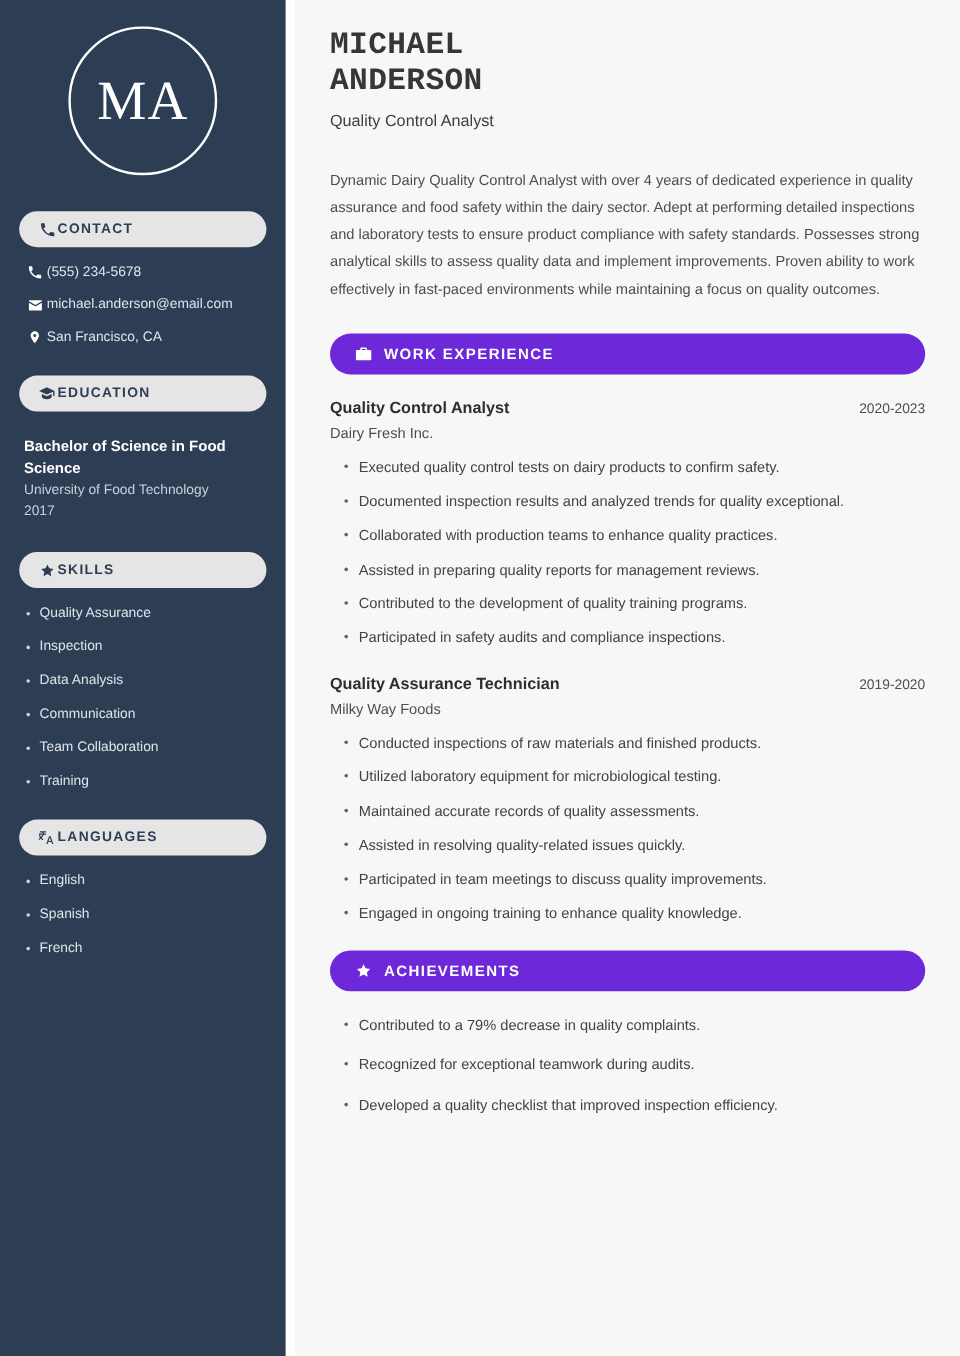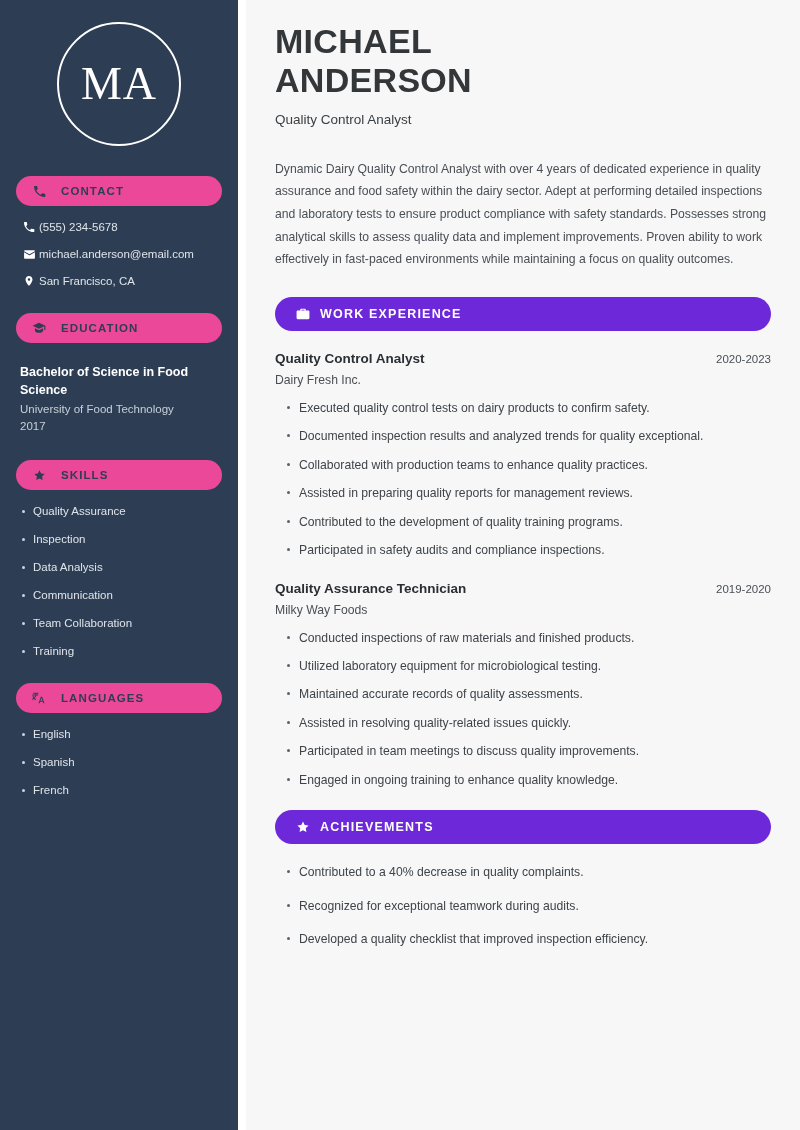--- a/index.html
+++ b/index.html
@@ -47,27 +47,27 @@
   }
   .avatar-initials {
     color: #ffffff;
     font-size: 46px;
     font-weight: 400;
     letter-spacing: 1px;
     line-height: 1;
   }
 
   .pill {
-    background: #ec4899;
+    background: #e5e5e5;
     border-radius: 999px;
     height: 30px;
     display: flex;
     align-items: center;
     padding: 0 16px;
-    gap: 15px;
+    gap: 2px;
     margin-bottom: 14px;
   }
   .pill .pill-label {
     color: #2d3e54;
     font-size: 11.5px;
     font-weight: 700;
     letter-spacing: 1.1px;
   }
   .pill .pill-icon {
     display: flex;
@@ -151,24 +151,25 @@
 
   
   #main {
     flex: 1;
     background: #f7f7f8;
     padding: 22px 29px 0 29px;
   }
 
   .name-line {
     color: #333739;
-    font-size: 34px;
+    font-size: 26px;
     font-weight: 700;
     letter-spacing: 0.3px;
     line-height: 1.16;
+    font-family: Liberation Mono, monospace;
   }
   #job-title {
     color: #3c4043;
     font-size: 13.5px;
     margin-top: 11px;
     margin-bottom: 31px;
   }
 
   #summary {
     color: #4a4f54;
@@ -406,19 +407,19 @@
     <div class="bar">
       <span class="bar-icon">
         <svg width="14" height="14" viewBox="0 0 24 24" fill="currentColor">
           <path d="M12 2.5l2.9 6 6.6.9-4.8 4.6 1.2 6.5L12 17.4 6.1 20.5l1.2-6.5L2.5 9.4l6.6-.9 2.9-6z"></path>
         </svg>
       </span>
       <span class="bar-label">ACHIEVEMENTS</span>
     </div>
 
     <ul class="bullets" id="achievements-list">
-      <li>Contributed to a 40% decrease in quality complaints.</li>
+      <li>Contributed to a 79% decrease in quality complaints.</li>
       <li>Recognized for exceptional teamwork during audits.</li>
       <li>Developed a quality checklist that improved inspection efficiency.</li>
     </ul>
 
   </main>
 </div>
 
 </body></html>

